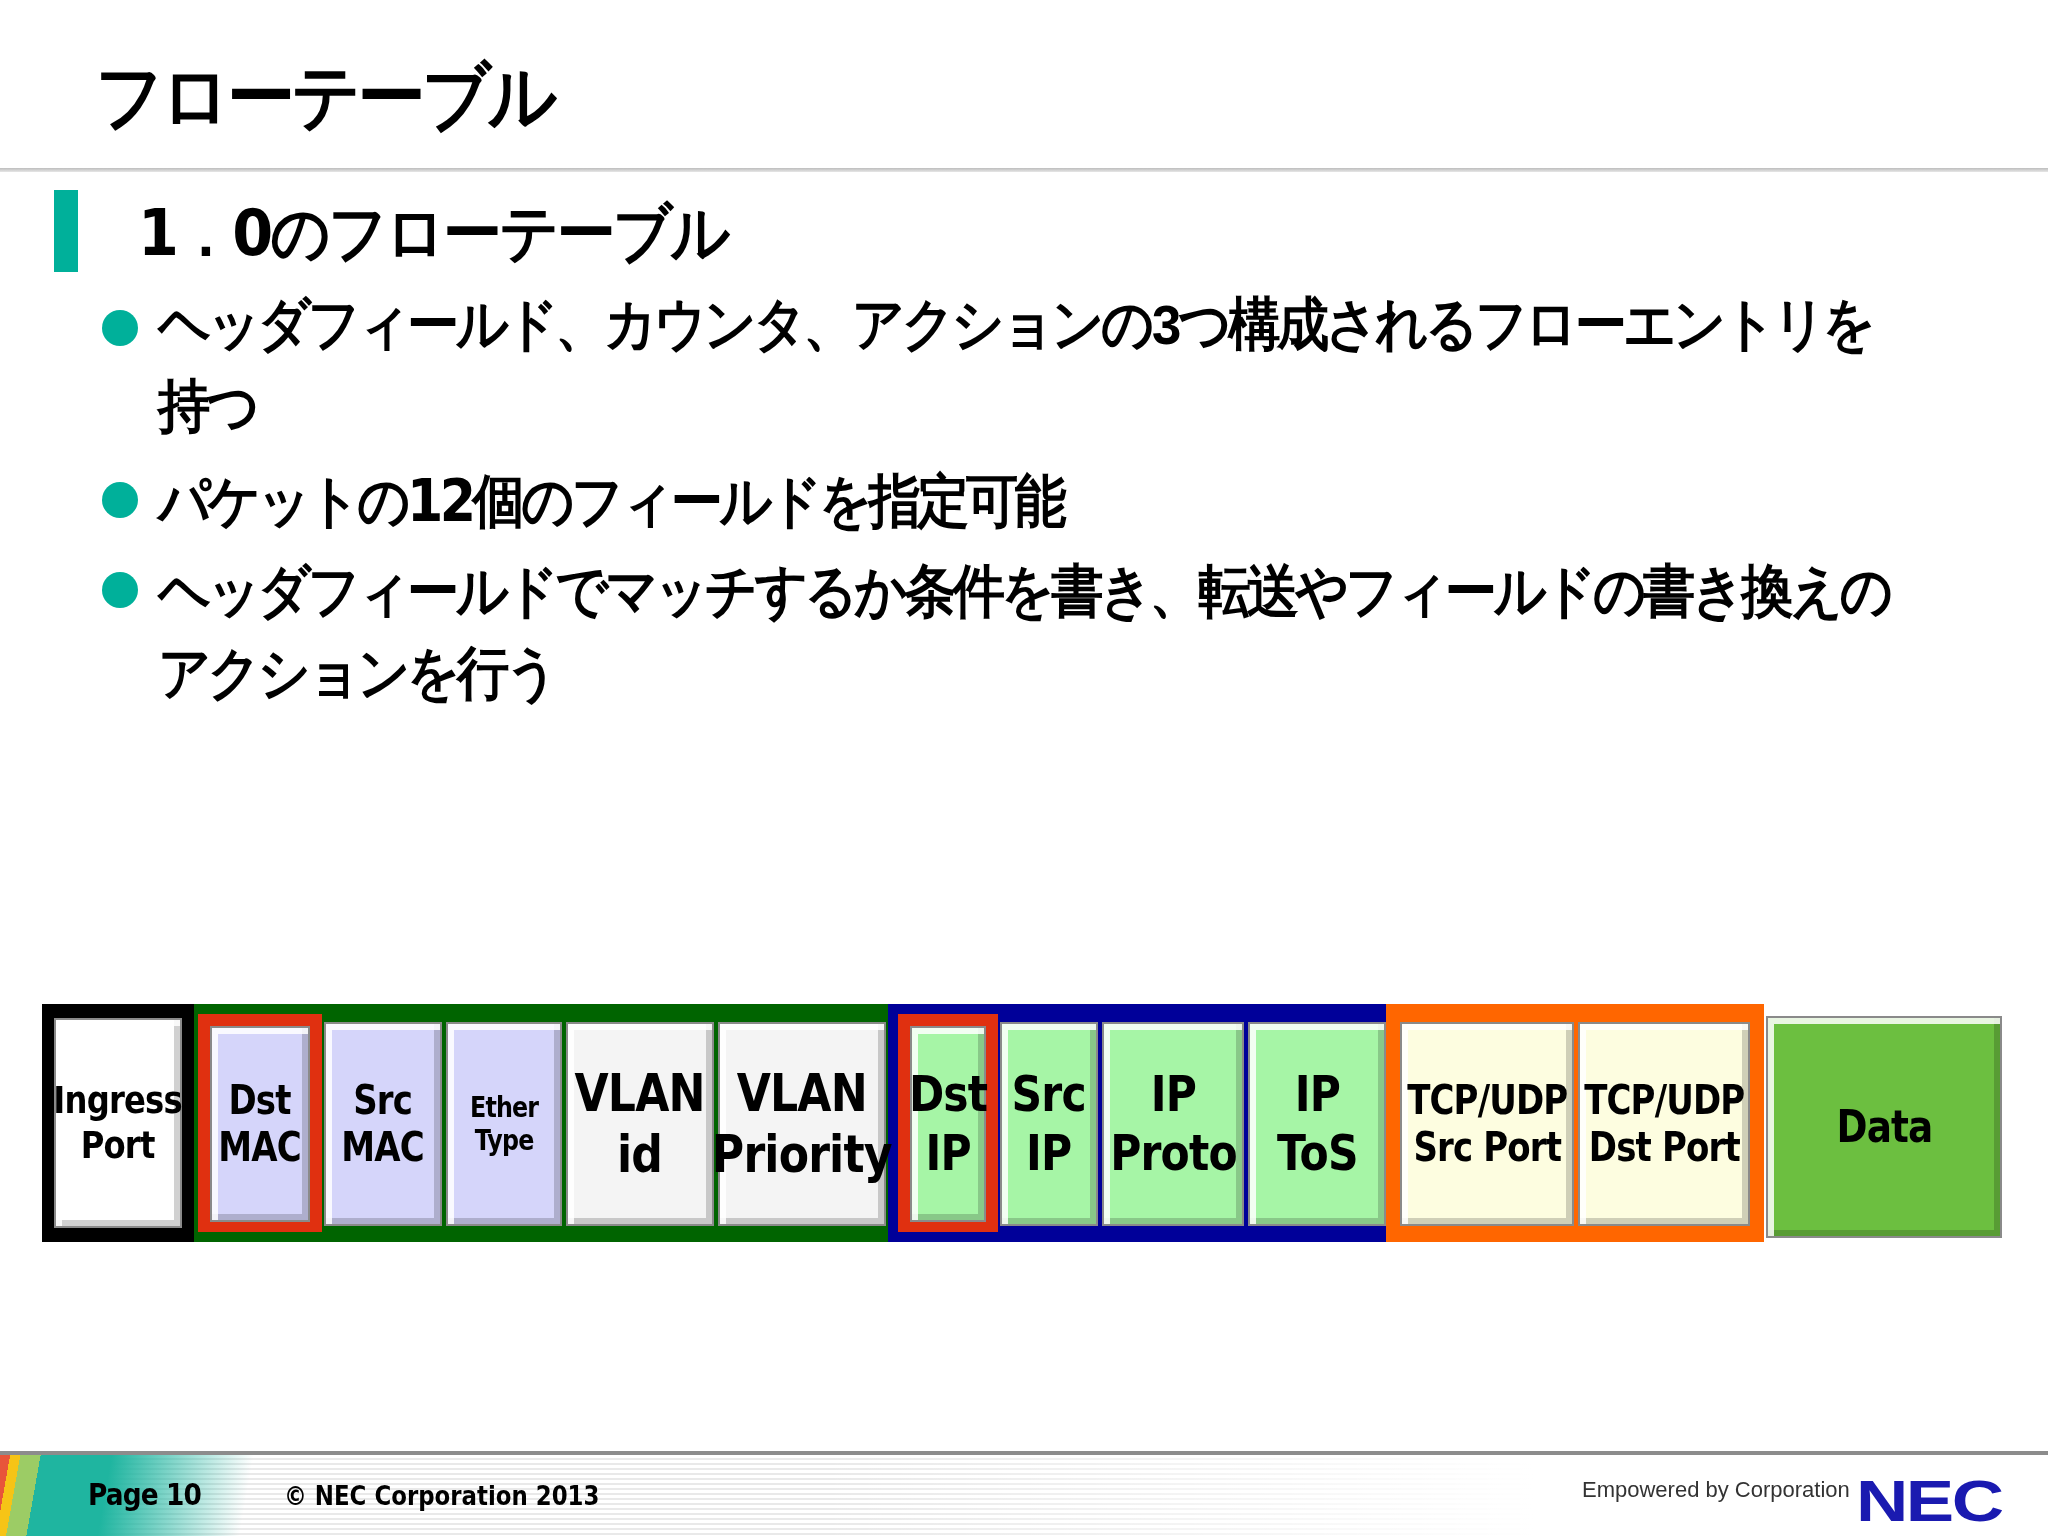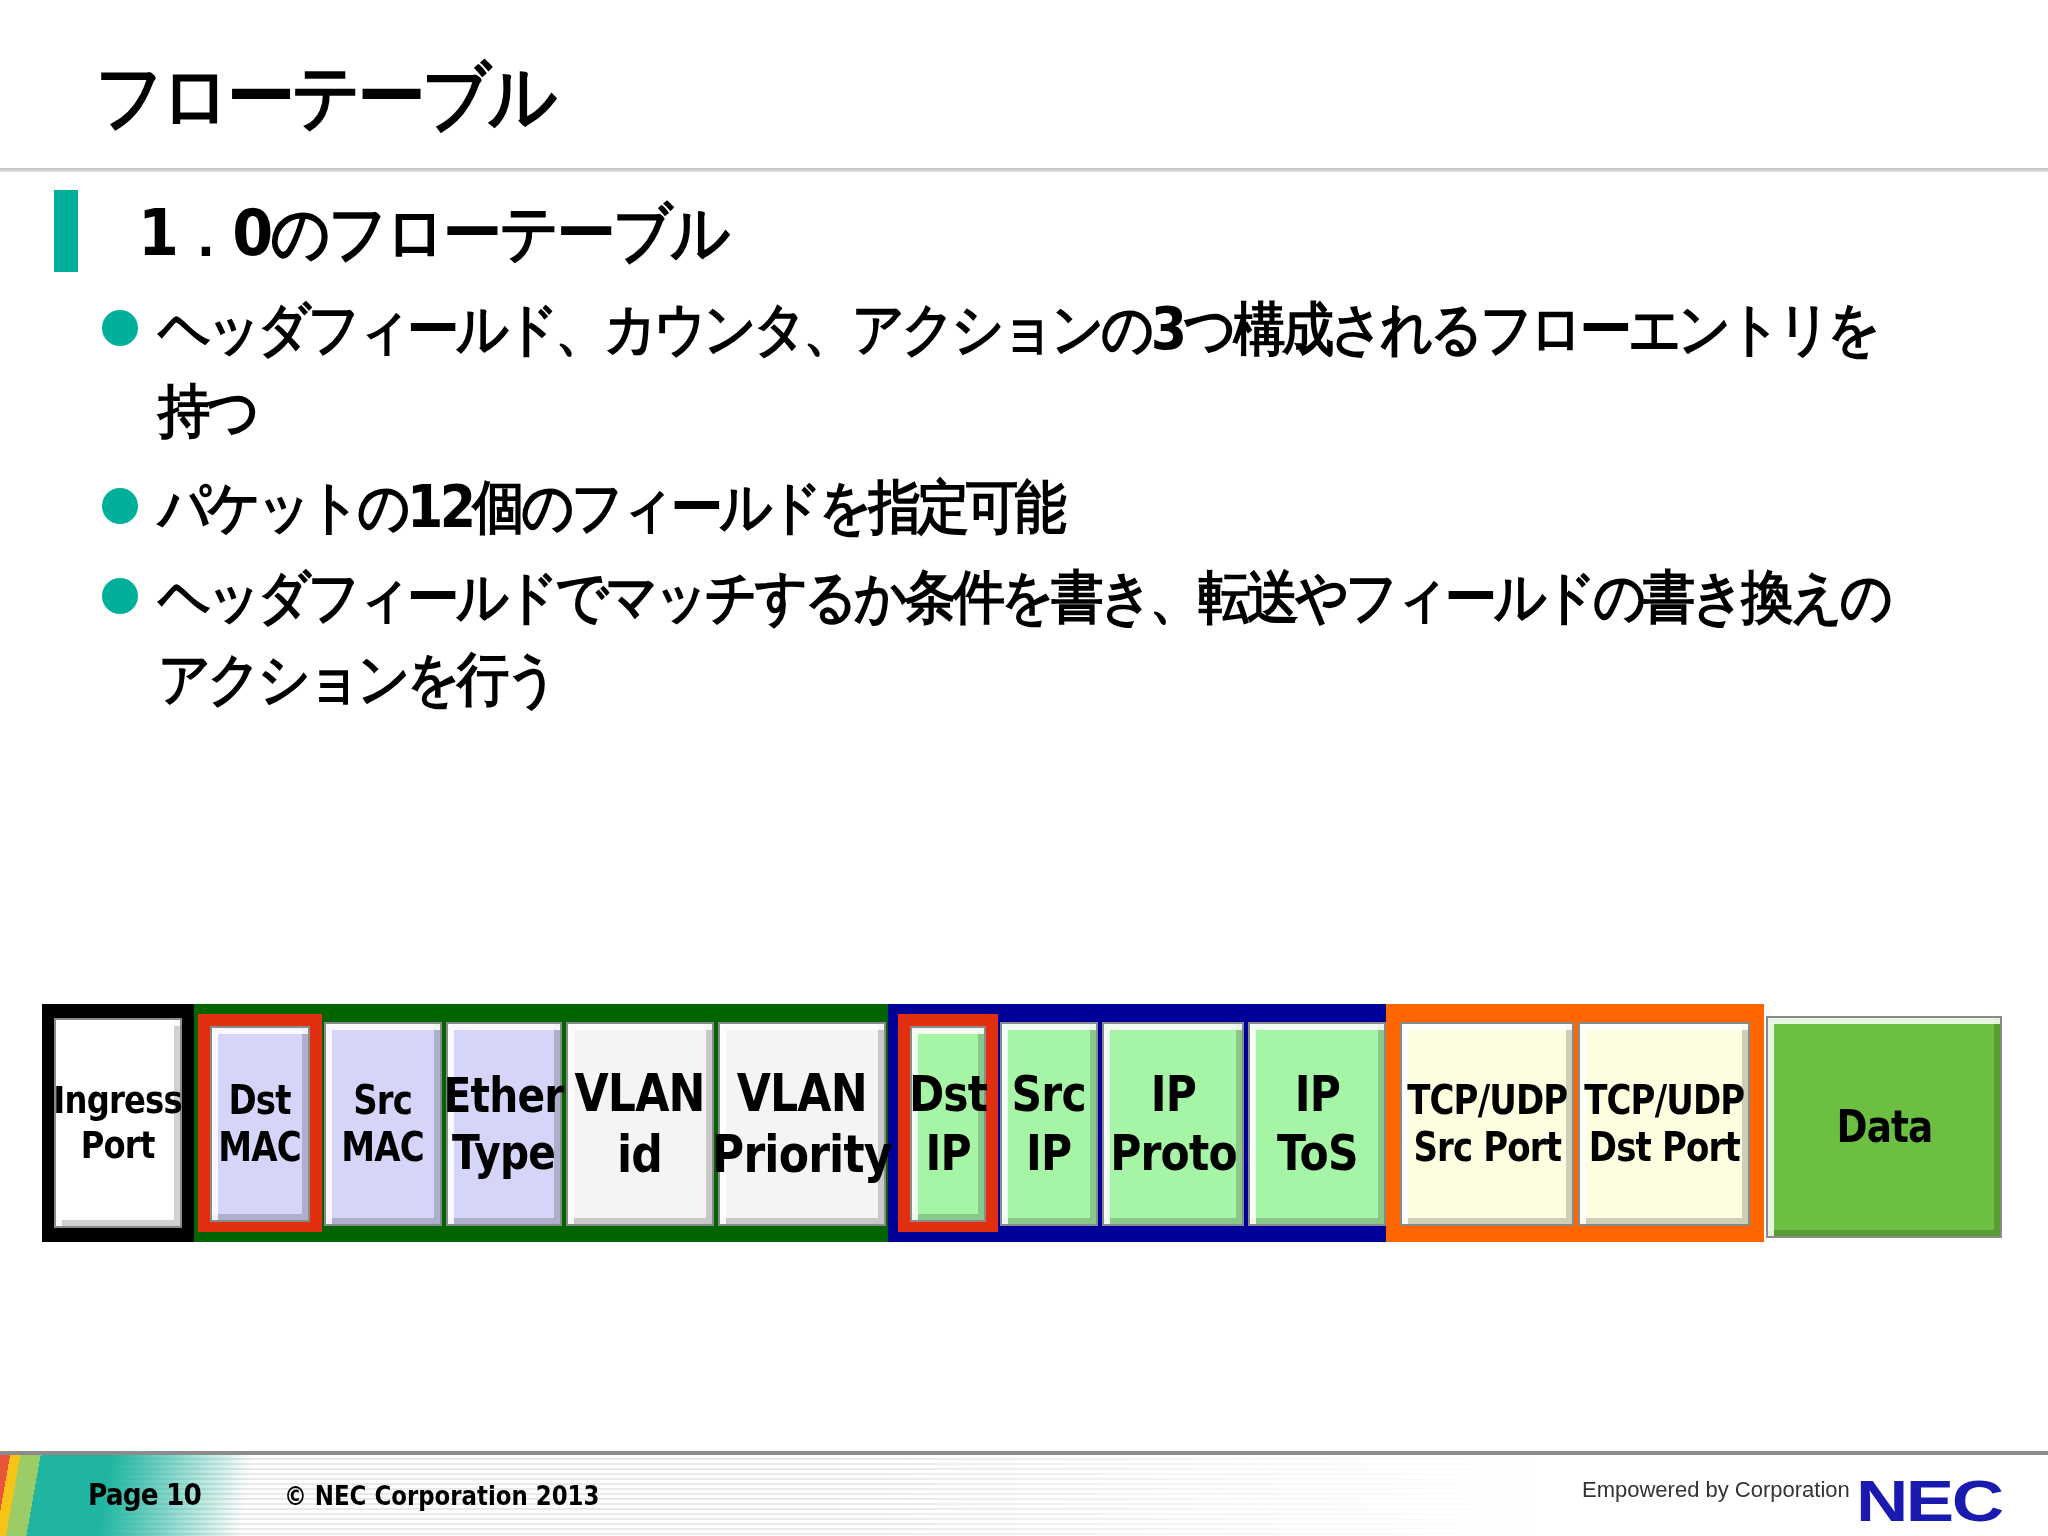--- a/index.html
+++ b/index.html
@@ -35,21 +35,21 @@
 </head>
 <body>
 
 <div class="title">フローテーブル</div>
 <div class="hr"></div>
 
 <div class="sec-bar"></div>
 <div class="sec-title">1．0のフローテーブル</div>
 
 <div class="bullets">
-  <div class="bullet" style="margin-bottom:14px;">
+  <div class="bullet" style="margin-bottom:8px;font-family:Liberation Mono, monospace;">
     <span class="dot"></span>
     <span class="txt">ヘッダフィールド、カウンタ、アクションの3つ構成されるフローエントリを持つ</span>
   </div>
   <div class="bullet" style="margin-bottom:8px;">
     <span class="dot"></span>
     <span class="txt">パケットの12個のフィールドを指定可能</span>
   </div>
   <div class="bullet" style="margin-bottom:20px;">
     <span class="dot"></span>
     <span class="txt">ヘッダフィールドでマッチするか条件を書き、転送やフィールドの書き換えのアクションを行う</span>
@@ -70,21 +70,21 @@
 Port</span>
     </div>
   <div class="cell" style="left:210px;top:1008px;width:100px;height:196px;background:#d5d5fa;font-size:40px;">
       <span>Dst
 MAC</span>
     </div>
   <div class="cell" style="left:324px;top:1004px;width:118px;height:204px;background:#d5d5fa;font-size:40px;">
       <span>Src
 MAC</span>
     </div>
-  <div class="cell" style="left:446px;top:1004px;width:116px;height:204px;background:#d5d5fa;font-size:48px;">
+  <div class="cell" style="left:446px;top:1004px;width:116px;height:204px;background:#d5d5fa;font-size:28px;">
       <span>Ether
 Type</span>
     </div>
   <div class="cell" style="left:566px;top:1004px;width:148px;height:204px;background:#f4f4f4;font-size:52px;">
       <span>VLAN
 id</span>
     </div>
   <div class="cell" style="left:718px;top:1004px;width:168px;height:204px;background:#f4f4f4;font-size:52px;">
       <span>VLAN
 Priority</span>

